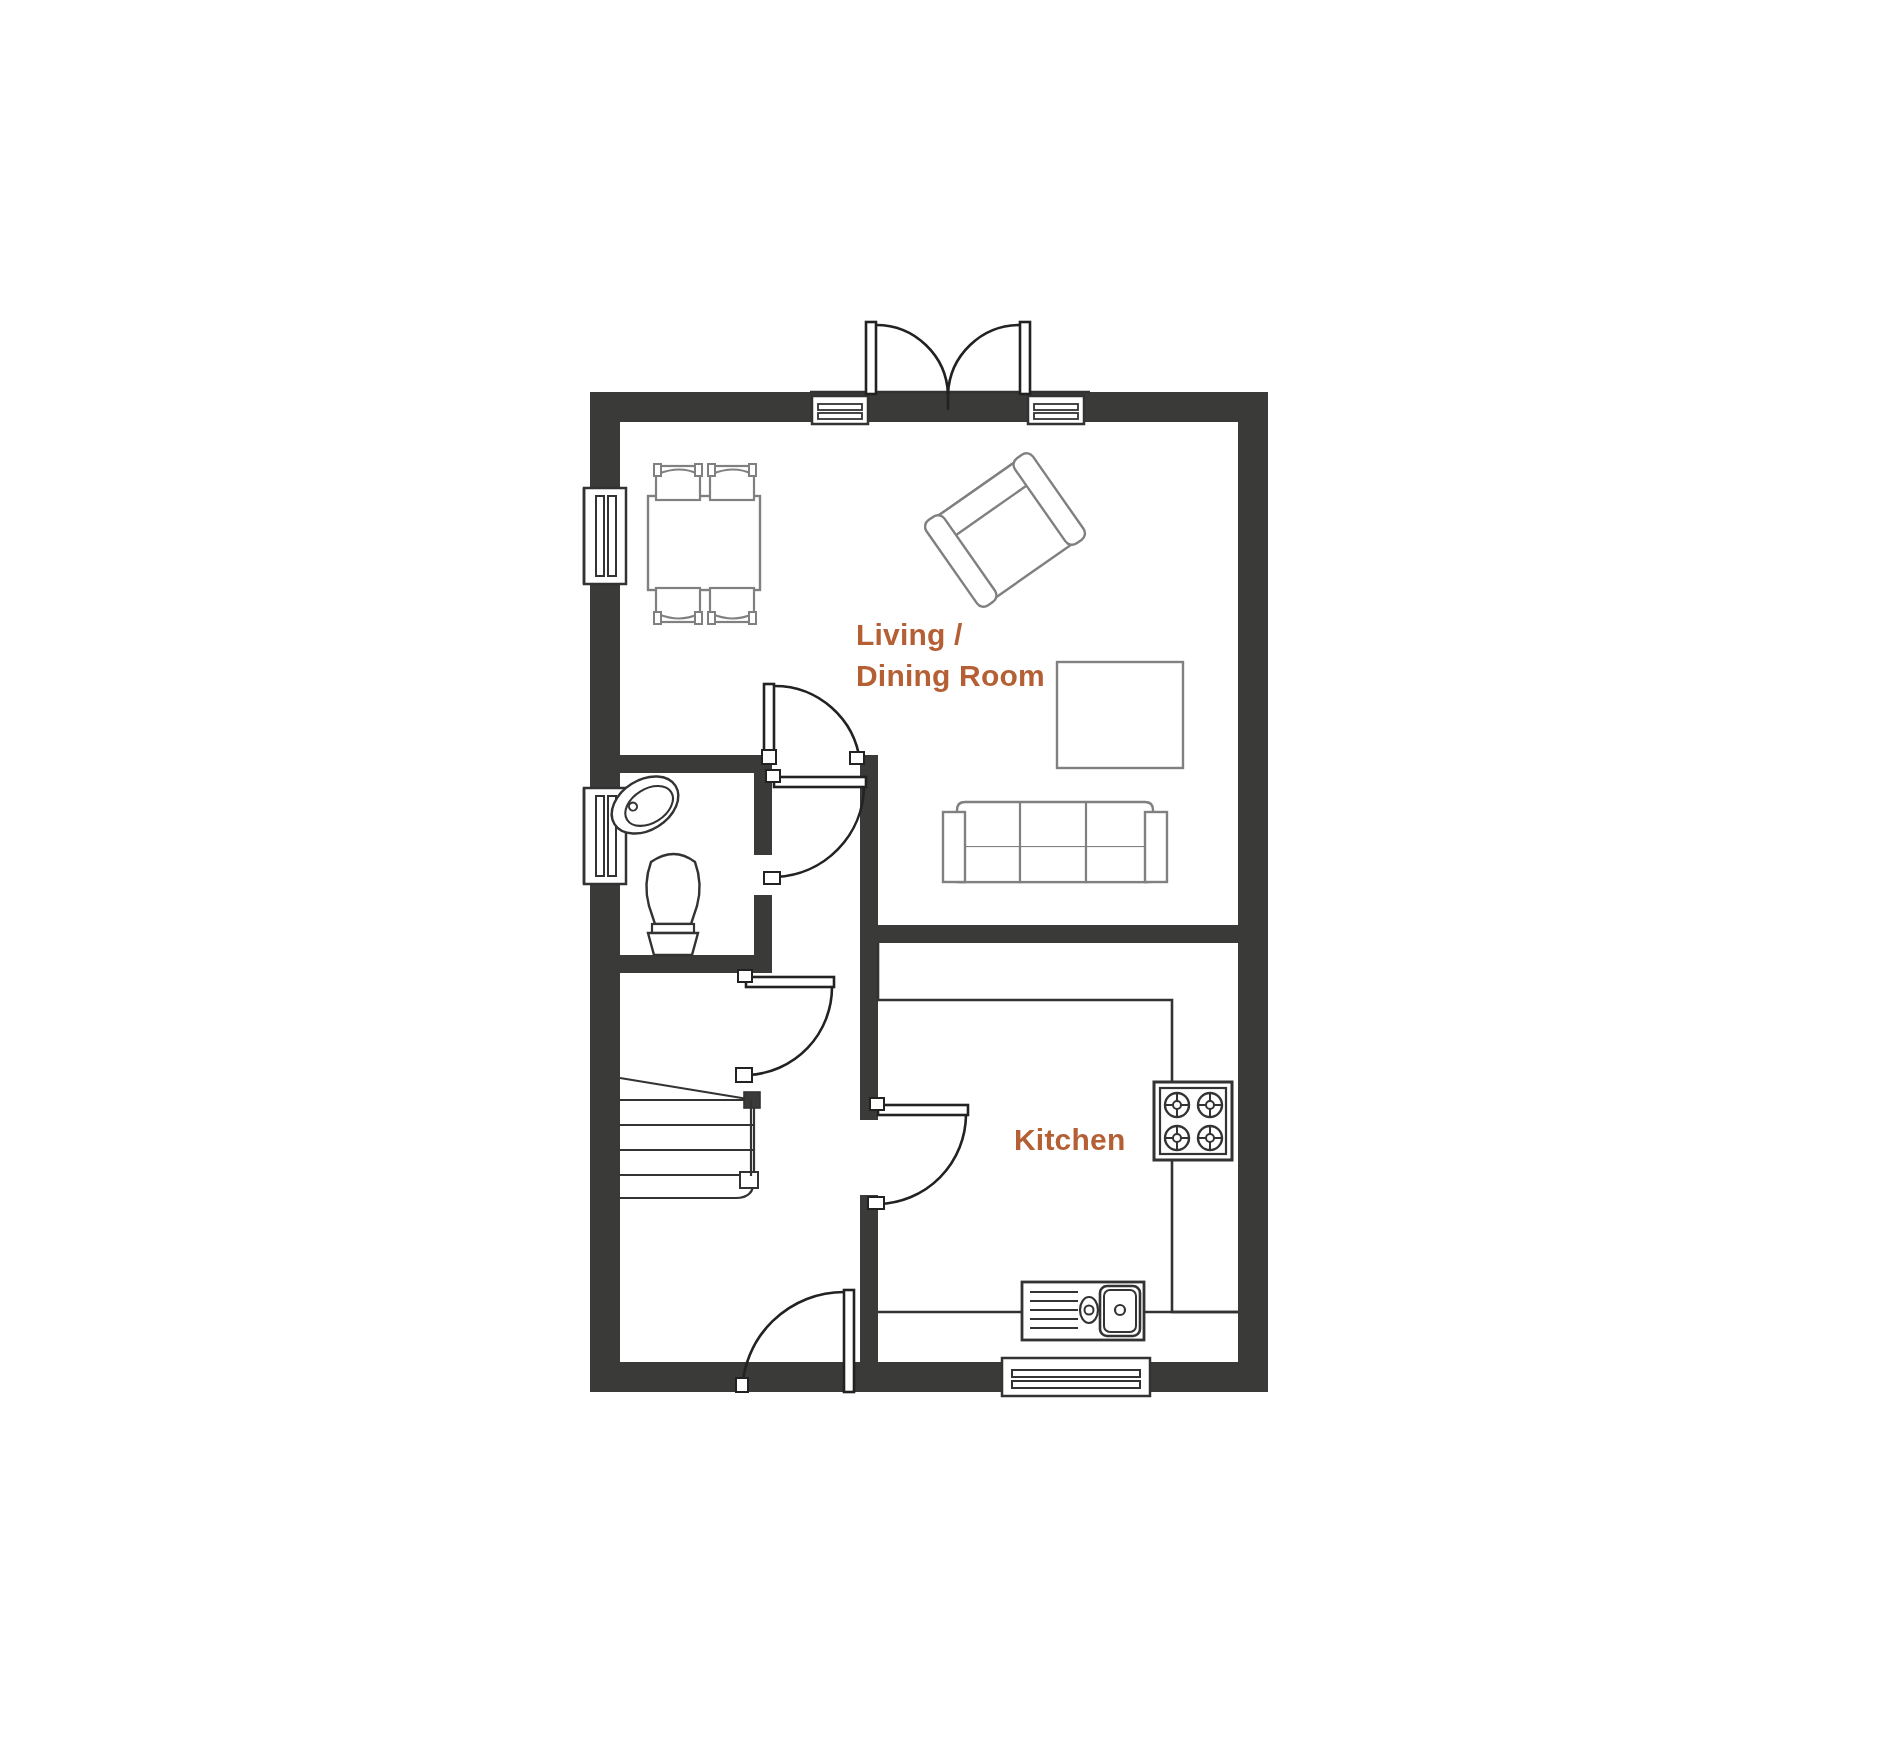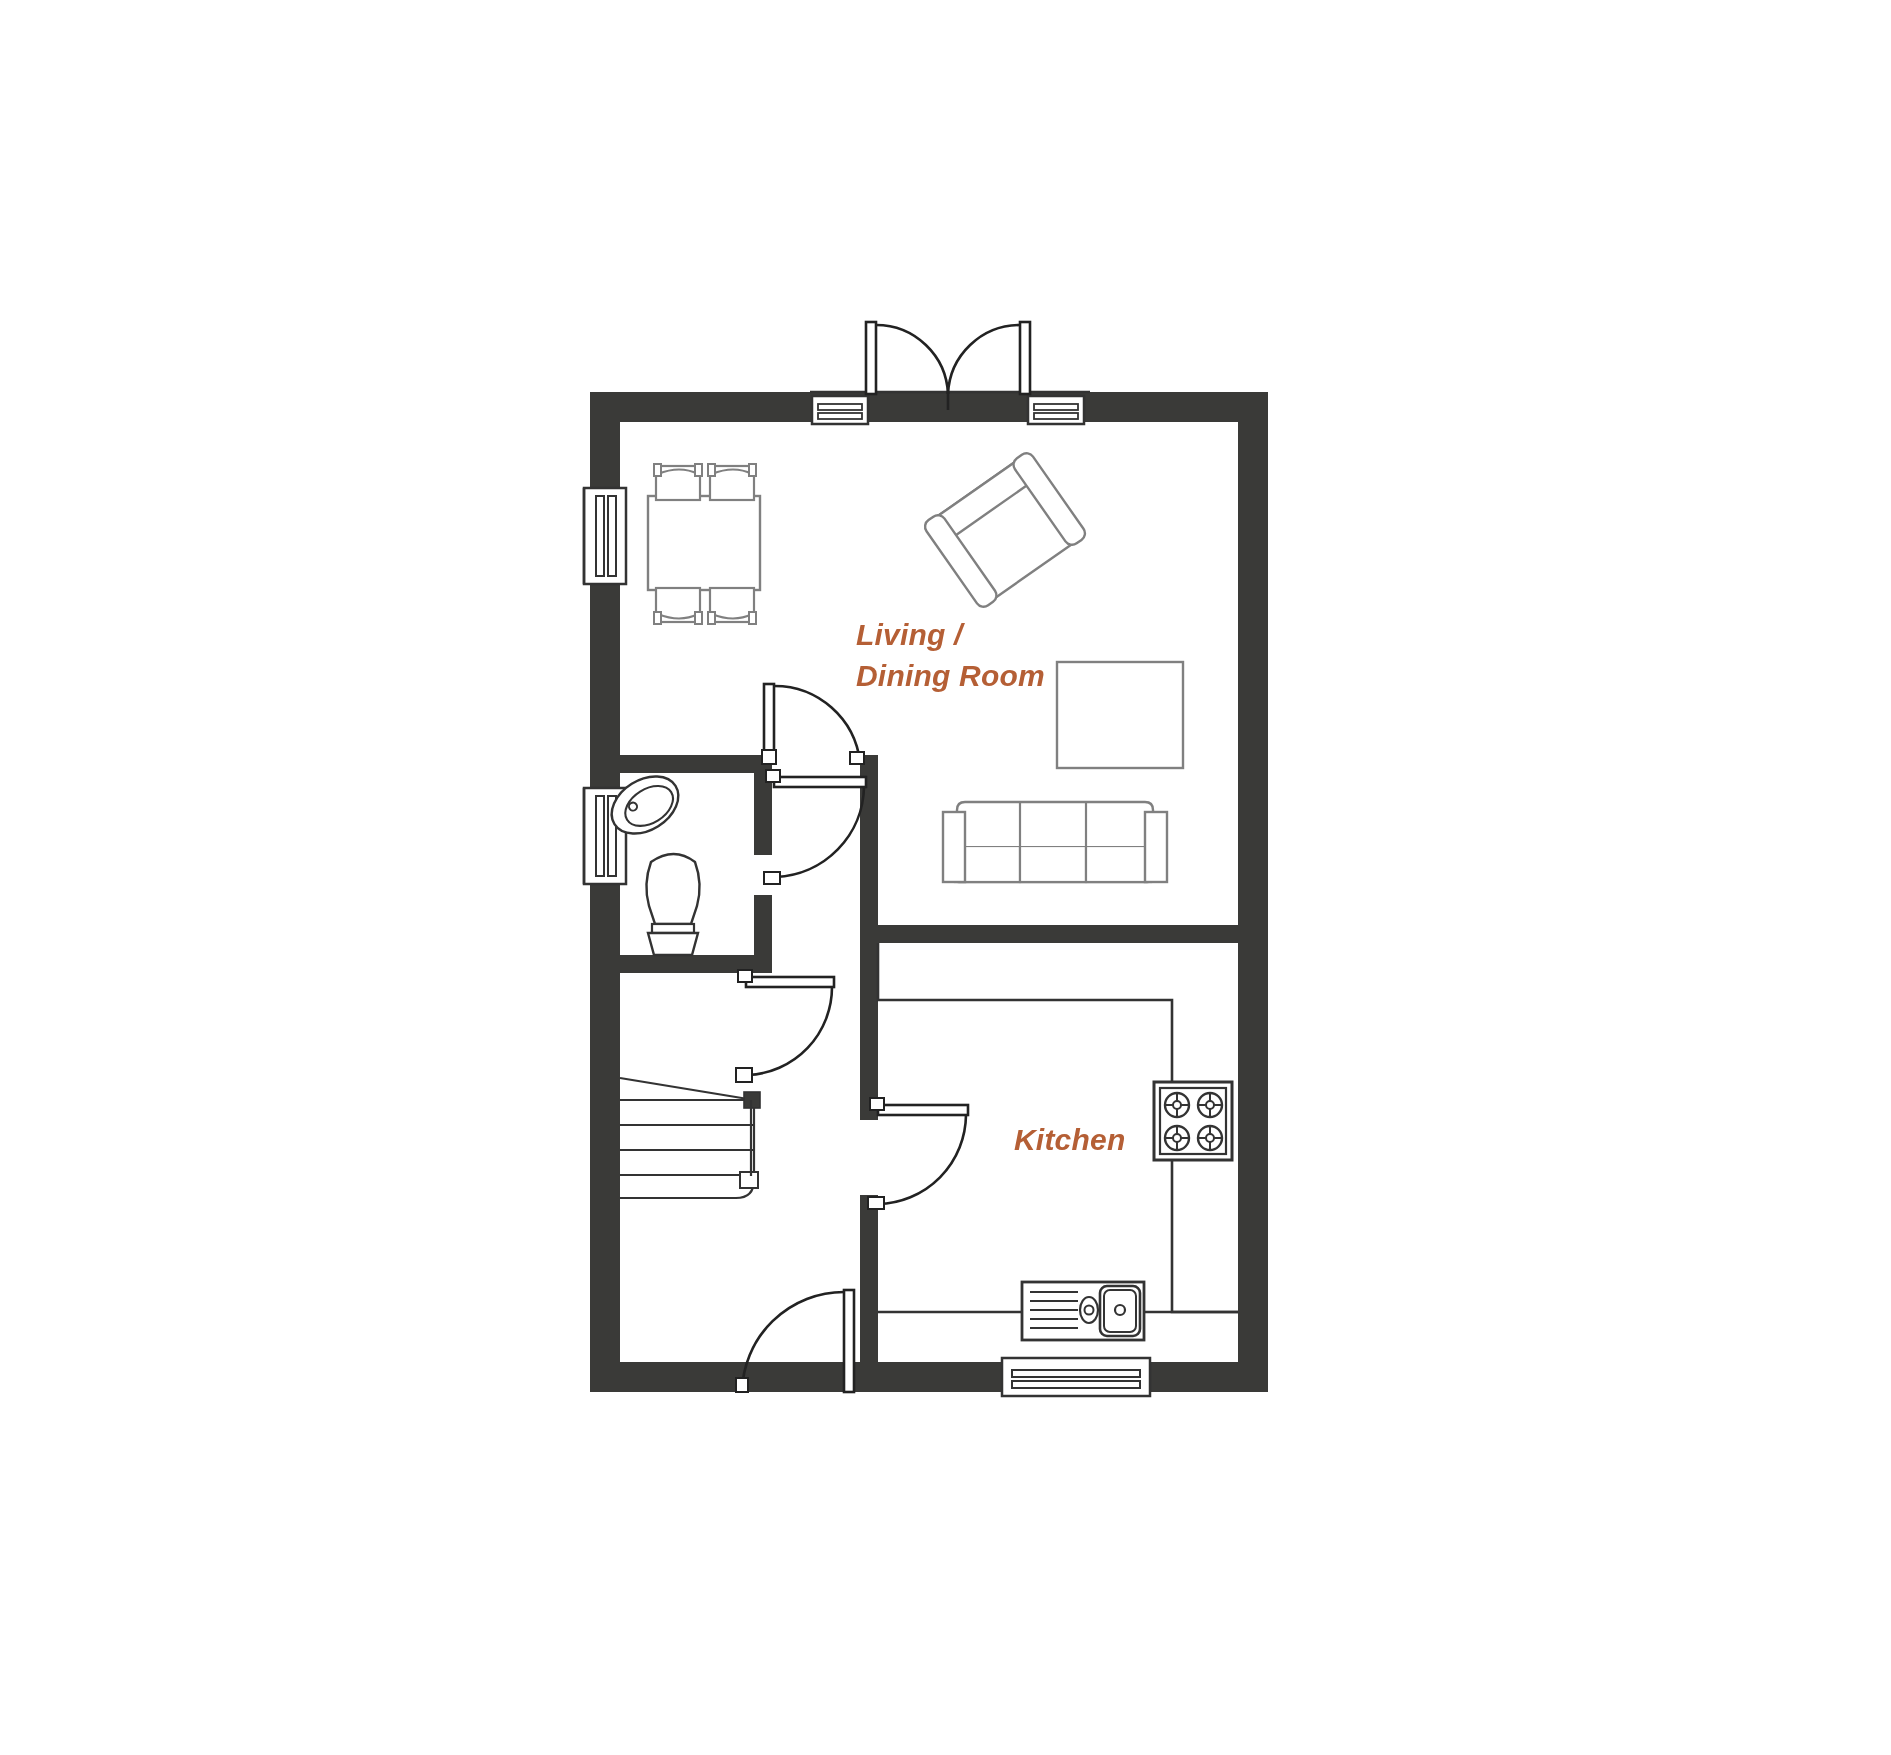--- a/index.html
+++ b/index.html
@@ -11,21 +11,20 @@
     width: 1891px;
     height: 1755px;
     font-family: "Liberation Sans", sans-serif;
     overflow: hidden;
   }
   #floorplan-root {
     position: relative;
     width: 1674px;
     height: 1755px;
     background: #ffffff;
-    font-style: italic;
   }
   svg.plan {
     display: block;
     width: 1891px;
     height: 1755px;
   }
   .room-label {
     font-family: "Liberation Sans", sans-serif;
     font-size: 30px;
     font-weight: 600;

